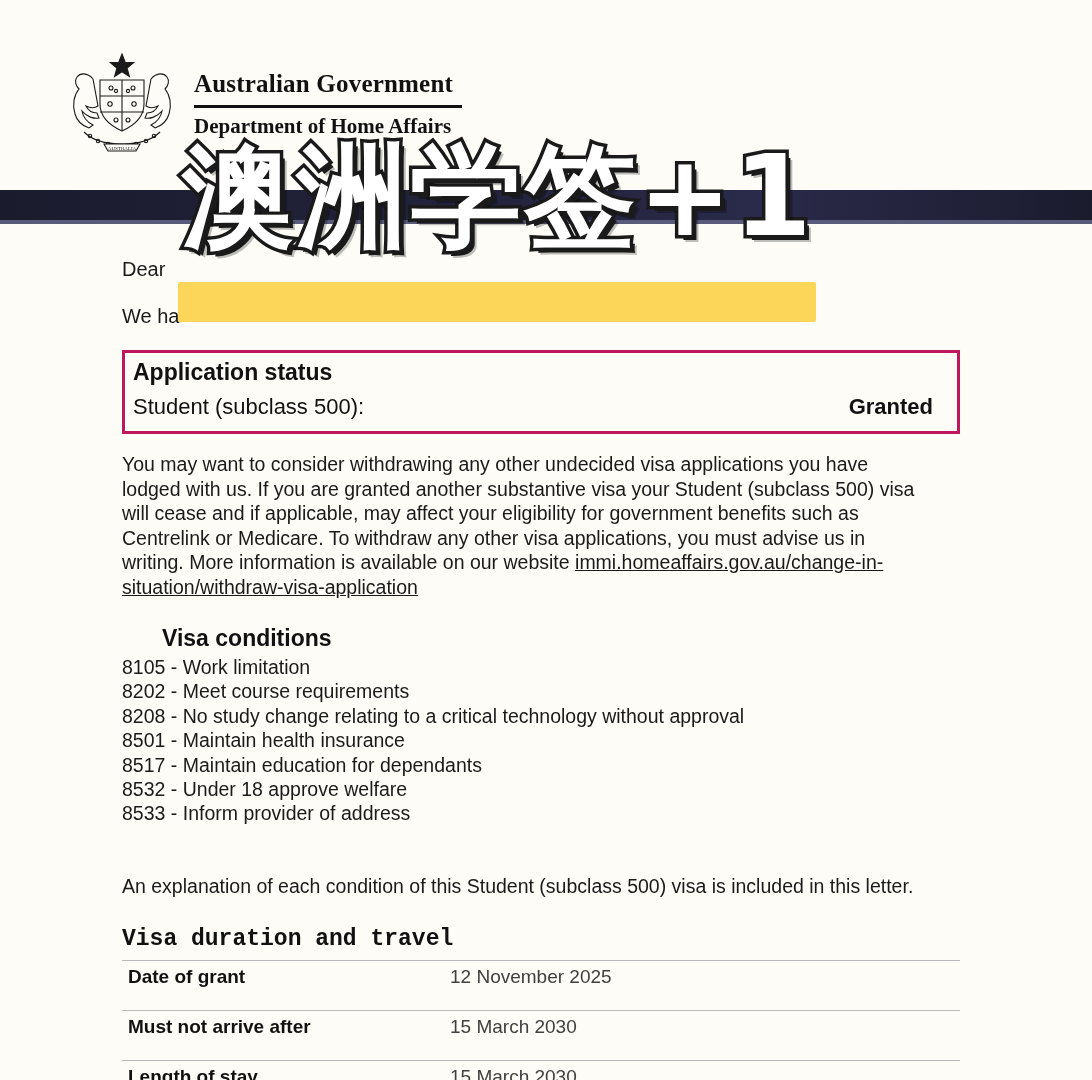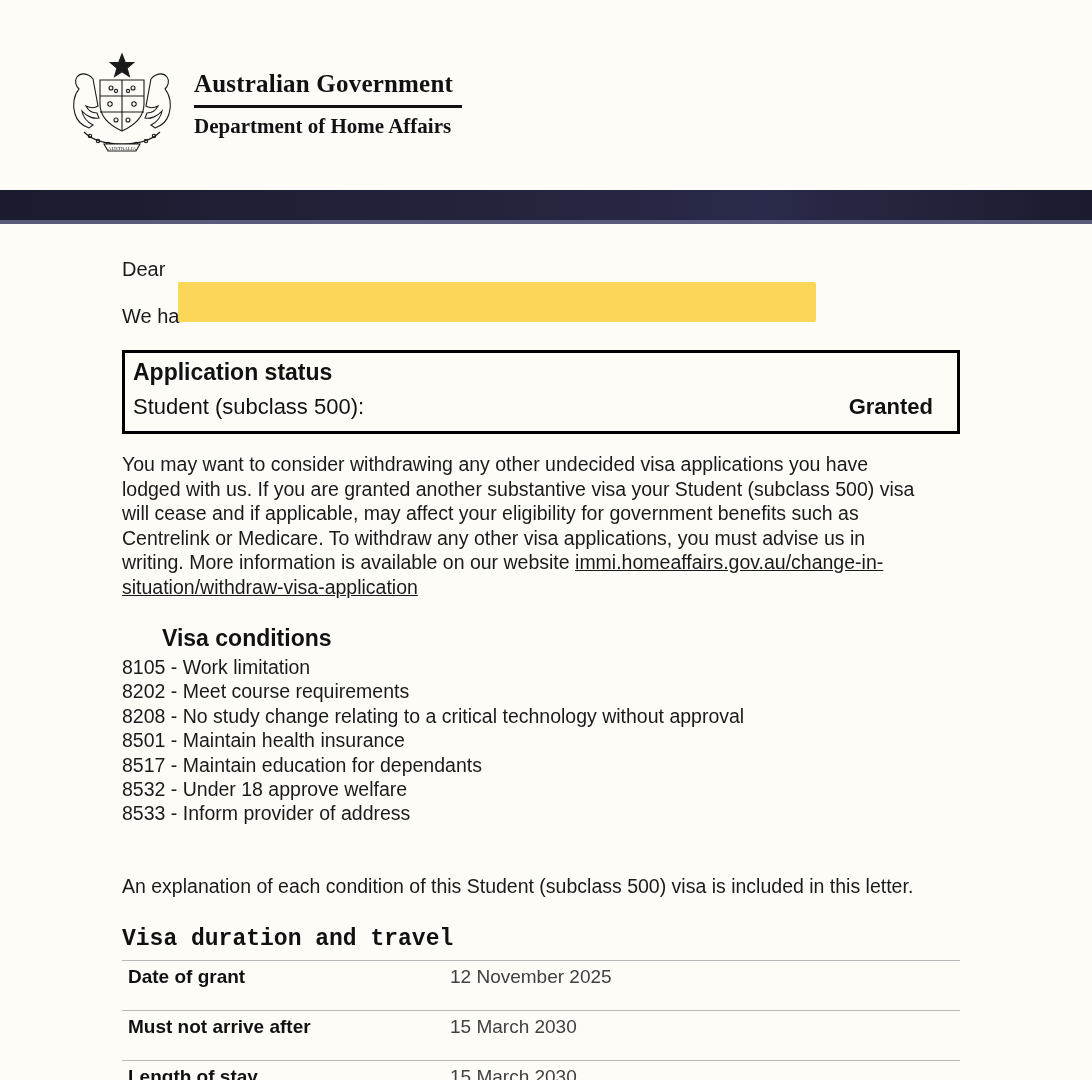--- a/index.html
+++ b/index.html
@@ -96,21 +96,21 @@
     color: #1a1a1a;
   }
 
   
   .status-box {
     position: absolute;
     left: 122px;
     top: 350px;
     width: 838px;
     height: 84px;
-    border: 3px solid #000000;
+    border: 3px solid #be185d;
     box-sizing: border-box;
     background: #fdfcf7;
   }
   .status-title {
     position: absolute;
     left: 8px;
     top: 6px;
     font-size: 23px;
     font-weight: bold;
   }
@@ -331,14 +331,15 @@
         <td class="v">15 March 2030</td>
       </tr>
       <tr>
         <td class="k">Travel</td>
         <td class="v">Multiple entries</td>
       </tr>
     </tbody>
   </table>
 
   <div class="highlight-bar"></div>
+  <div class="sticker">澳洲学签+1</div>
 
 </div>
 
 </body></html>

